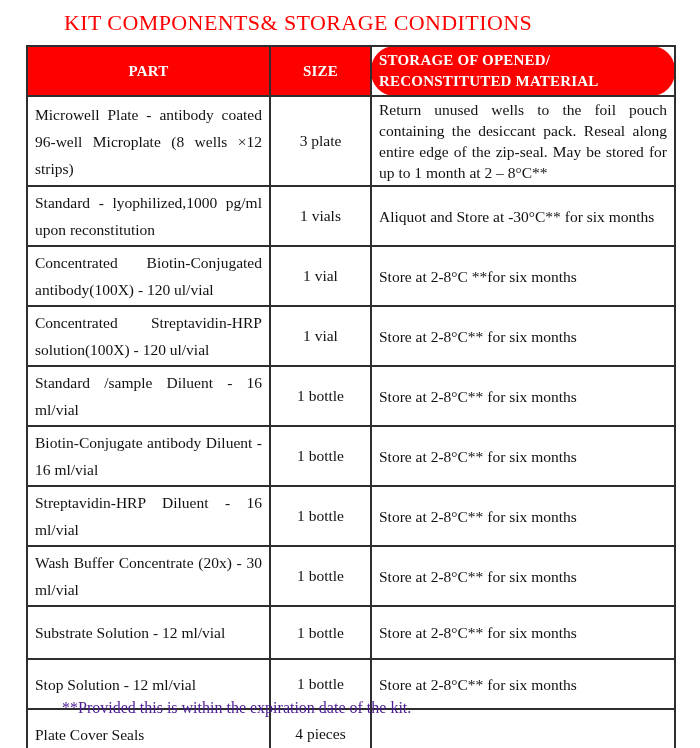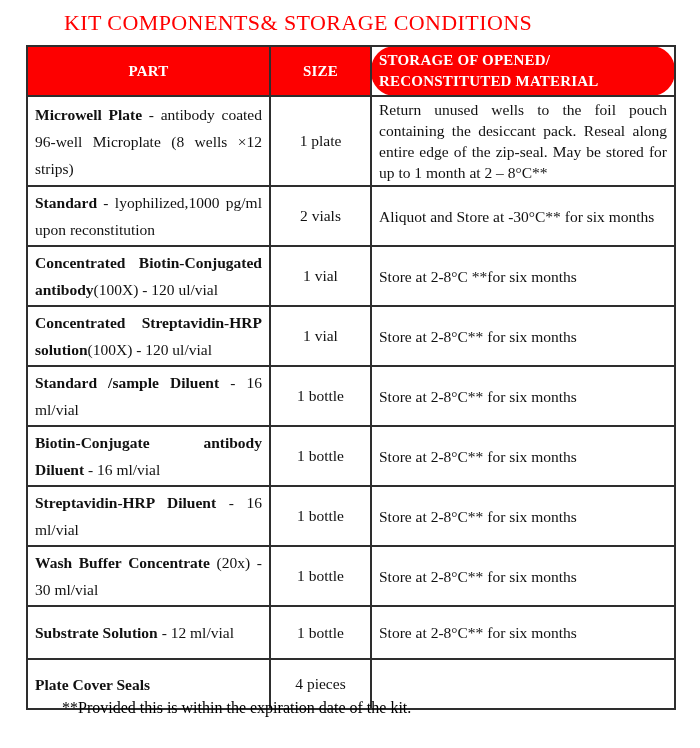--- a/index.html
+++ b/index.html
@@ -45,21 +45,21 @@
     letter-spacing:0.2px;
   }
   th.h-part, th.h-size { text-align:center; }
   th.h-storage { text-align:left; padding:2px 7px; line-height:21px;border-radius:24px; }
 
   td.part {
     padding:2px 7px;
     text-align:justify;
     line-height:27px;
   }
-  td.part .b { font-weight:bold; }
+  td.part .b { font-weight:normal; }
   td.size { text-align:center; }
   td.storage {
     padding:2px 7px;
     text-align:justify;
     line-height:21px;
   }
 
   tr.r1  { height:84px; }
   tr.r2  { height:48px; }
   tr.r3  { height:55px; }
@@ -67,21 +67,21 @@
   tr.r5  { height:52px; }
   tr.r6  { height:53px; }
   tr.r7  { height:52px; }
   tr.r8  { height:50px; }
   tr.r9  { height:53px; }
   tr.r10 { height:50px; }
   tr.r11 { height:50px; }
 
   .footnote {
     position:absolute; left:62px; top:699px;
-    font-size:16px; color:#000000;
+    font-size:16px; color:#4c1d95;
     white-space:nowrap;
     font-family:Liberation Serif, serif;
   }
 </style>
 </head>
 <body>
 
 <div class="page">
 
   <div class="title">KIT COMPONENTS&amp; STORAGE CONDITIONS</div>
@@ -98,27 +98,27 @@
       <th class="h-part">PART</th>
       <th class="h-size">SIZE</th>
       <th class="h-storage">
         <div>STORAGE OF OPENED/</div>
         <div>RECONSTITUTED MATERIAL</div>
       </th>
     </tr>
 
     <tr class="r1">
       <td class="part"><span class="b">Microwell Plate</span><span> - antibody coated 96-well Microplate (8 wells ×12 strips)</span></td>
-      <td class="size">1 plate</td>
+      <td class="size">3 plate</td>
       <td class="storage">Return unused wells to the foil pouch containing the desiccant pack. Reseal along entire edge of the zip-seal. May be stored for up to 1 month at 2 – 8°C**</td>
     </tr>
 
     <tr class="r2">
       <td class="part"><span class="b">Standard</span><span> - lyophilized,1000 pg/ml upon reconstitution</span></td>
-      <td class="size">2 vials</td>
+      <td class="size">1 vials</td>
       <td class="storage">Aliquot and Store at -30°C** for six months</td>
     </tr>
 
     <tr class="r3">
       <td class="part"><span class="b">Concentrated Biotin-Conjugated antibody</span><span>(100X) - 120 ul/vial</span></td>
       <td class="size">1 vial</td>
       <td class="storage">Store at 2-8°C **for six months</td>
     </tr>
 
     <tr class="r4">
@@ -150,20 +150,25 @@
       <td class="size">1 bottle</td>
       <td class="storage">Store at 2-8°C** for six months</td>
     </tr>
 
     <tr class="r9">
       <td class="part"><span class="b">Substrate Solution</span><span> - 12 ml/vial</span></td>
       <td class="size">1 bottle</td>
       <td class="storage">Store at 2-8°C** for six months</td>
     </tr>
 
+    <tr class="r10">
+      <td class="part"><span class="b">Stop Solution</span><span> - 12 ml/vial</span></td>
+      <td class="size">1 bottle</td>
+      <td class="storage">Store at 2-8°C** for six months</td>
+    </tr>
 
     <tr class="r11">
       <td class="part"><span class="b">Plate Cover Seals</span><span></span></td>
       <td class="size">4 pieces</td>
       <td class="storage"></td>
     </tr>
   </tbody>
     </table>
 
   <div class="footnote">**Provided this is within the expiration date of the kit.</div>

